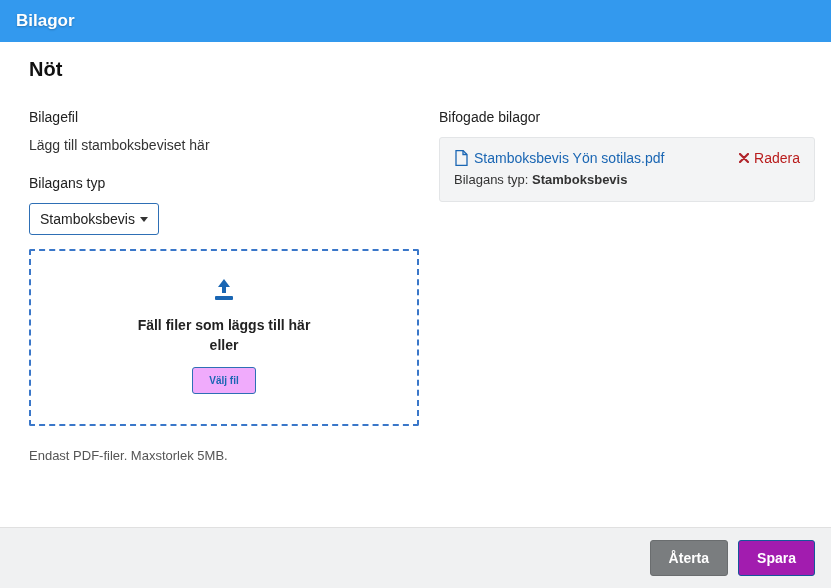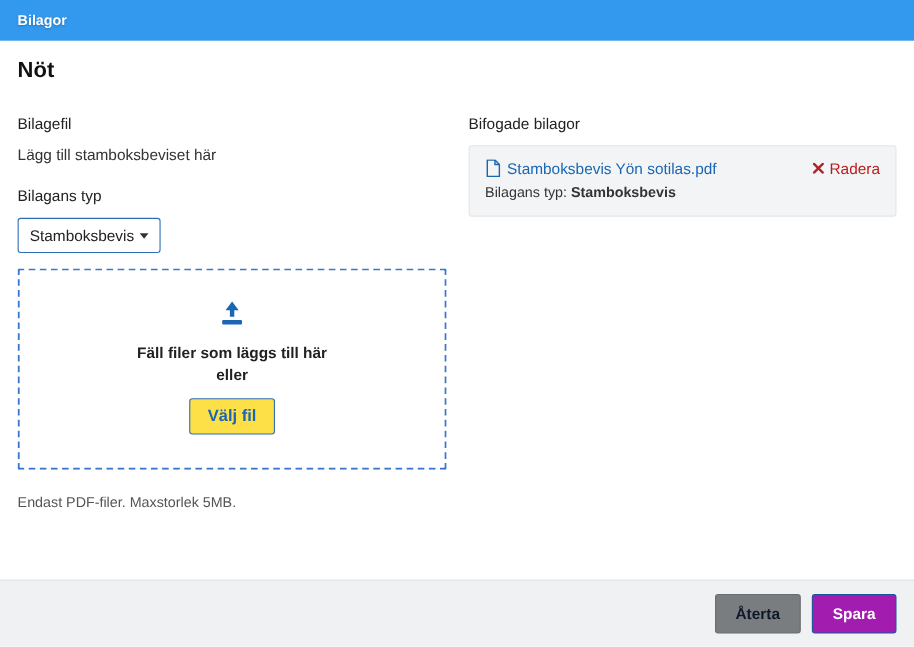--- a/index.html
+++ b/index.html
@@ -10,26 +10,27 @@
     background: #fff;
     width: 831px;
     height: 588px;
     position: relative;
     overflow: hidden;
   }
   .header {
     background: #3399ee;
     color: #fff;
     padding: 11px 16px;
-    font-size: 13px;
+    font-size: 17px;
     font-weight: bold;
     text-shadow: 0 1px 2px rgba(0,0,0,0.25);
   }
   .content {
     padding: 16px 16px 0 16px;
+    margin-left: 13px;
   }
   .page-title {
     font-size: 20px;
     font-weight: bold;
     margin-bottom: 28px;
     color: #111;
   }
   .columns {
     display: flex;
     gap: 20px;
@@ -100,25 +101,25 @@
   .dropzone-text {
     font-weight: bold;
     color: #222;
     line-height: 1.4;
     margin-bottom: 12px;
   }
   .choose-btn {
     display: inline-block;
     border: 1px solid #2e6fb5;
     color: #1a66b3;
-    background: #fde047;
+    background: #f0abfc;
     border-radius: 3px;
     padding: 7px 16px;
     font-weight: bold;
-    font-size: 15px;
+    font-size: 10px;
     cursor: pointer;
   }
   .filehint {
     color: #555;
     font-size: 13px;
   }
   .attached-card {
     background: #f3f4f5;
     border: 1px solid #e3e5e7;
     border-radius: 3px;
@@ -162,21 +163,21 @@
   .btn {
     border-radius: 3px;
     padding: 9px 18px;
     font-size: 14px;
     font-weight: bold;
     cursor: pointer;
     border: 1px solid transparent;
   }
   .btn-secondary {
     background: #7a7d7f;
-    color: #0f172a;
+    color: #ffffff;
     border-color: #6a6d6f;
   }
   .btn-primary {
     background: #a21caf;
     color: #fff;
     border-color: #15569a;
   }
 </style>
 </head>
 <body>

